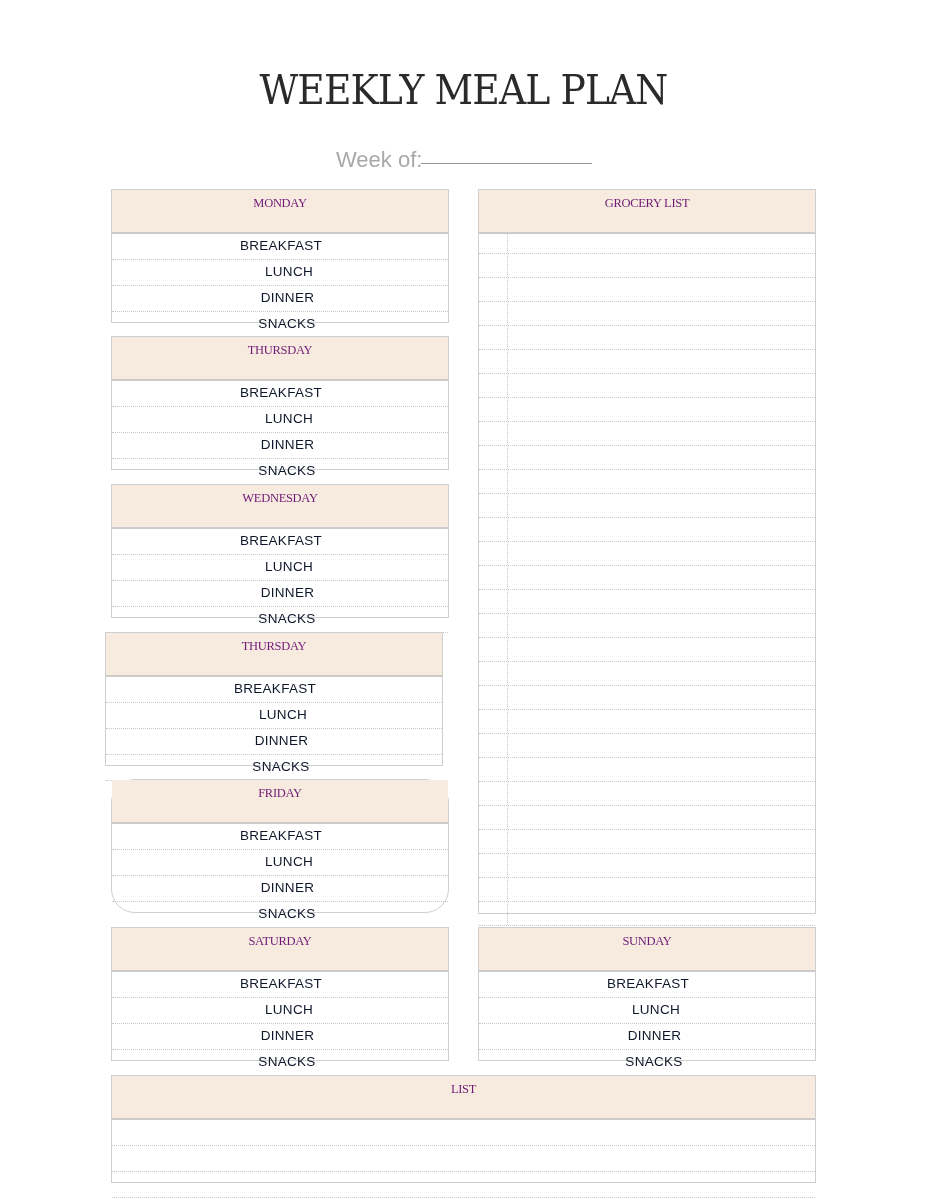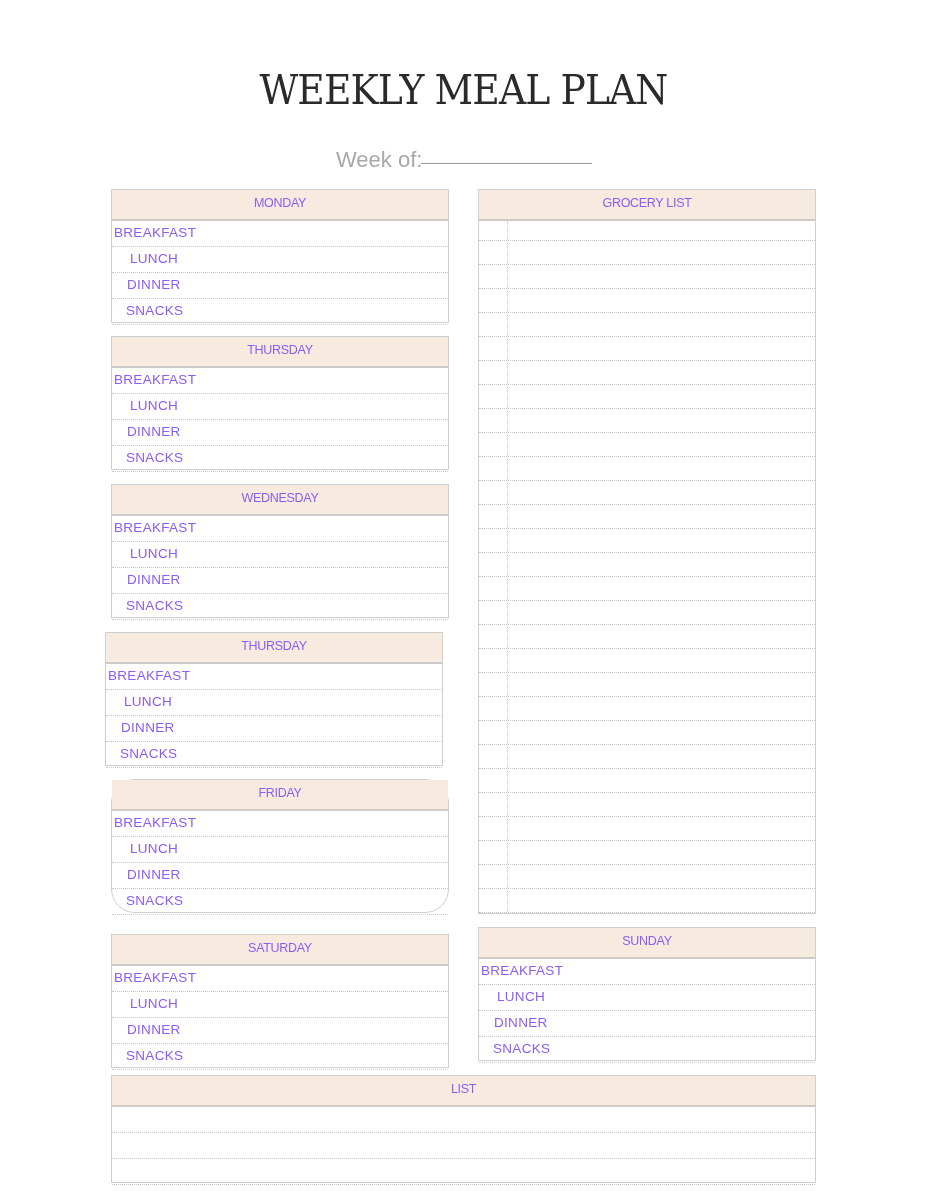--- a/index.html
+++ b/index.html
@@ -1,22 +1,22 @@
 <!DOCTYPE html>
 <html><head>
 <meta charset="utf-8">
 <style>
   html, body { margin:0; padding:0; background:#ffffff; }
   body { width:927px; height:1200px; position:relative; overflow:hidden; font-family:"Liberation Sans", sans-serif; }
   .title { position:absolute; left:0; width:927px; top:66px; text-align:center; font-family:"DejaVu Serif", serif; font-size:41px; letter-spacing:-1px; color:#2a2a2a; font-weight:normal; transform:scaleX(0.92); }
   .weekof { position:absolute; top:147px; left:336px; font-size:22px; color:#a9a9a9; }
   .weekof-line { position:absolute; top:163px; left:421px; width:171px; border-bottom:1px solid #9a9a9a; }
   .block { position:absolute; border:1.5px solid #cfcfcf; box-sizing:border-box; background:#fff; }
-  .hdr { height:31px; background:#f7ebe0; border-bottom:2px solid #cfcaca; box-sizing:border-box; text-align:center; font-family:Liberation Sans, sans-serif; font-size:12.5px; line-height:26px; color:#8b5cf6; letter-spacing:-0.3px; }
-  .row { height:26px; border-bottom:1px dotted #c8c8c8; box-sizing:border-box; font-size:13.5px; line-height:24px; color:#8b5cf6; letter-spacing:0.3px; }
+  .hdr { height:44px; background:#f7ebe0; border-bottom:2px solid #cfcaca; box-sizing:border-box; text-align:center; font-family:Liberation Serif, serif; font-size:12.5px; line-height:26px; color:#701a75; letter-spacing:-0.3px; }
+  .row { height:26px; border-bottom:1px dotted #c8c8c8; box-sizing:border-box; font-size:13.5px; line-height:24px; color:#0f172a; letter-spacing:0.3px;text-align:center; }
   .row:last-child { border-bottom:1px dotted #c8c8c8; }
   .r0 { padding-left:2px; } .r1 { padding-left:18px; } .r2 { padding-left:15px; } .r3 { padding-left:14px; }
   .grow { height:24px; border-bottom:1px dotted #c8c8c8; box-sizing:border-box; position:relative; }
   .grow:first-child { height:20px; }
   .grow .chk { position:absolute; left:28px; top:0; bottom:0; border-left:1px dotted #c8c8c8; }
   .nrow { height:26px; border-bottom:1px dotted #c8c8c8; box-sizing:border-box; }
 </style>
 </head>
 <body>
 
@@ -53,21 +53,21 @@
       <div class="row r2"><span>DINNER</span></div>
       <div class="row r3"><span>SNACKS</span></div>
     </div>
     <div class="block" style="left: 111px; top: 779px; width: 338px; height: 134px; border-radius: 24px;">
       <div class="hdr">FRIDAY</div>
       <div class="row r0"><span>BREAKFAST</span></div>
       <div class="row r1"><span>LUNCH</span></div>
       <div class="row r2"><span>DINNER</span></div>
       <div class="row r3"><span>SNACKS</span></div>
     </div>
-    <div class="block" style="left: 111px; top: 927px; width: 338px; height: 134px; margin-top: 7px;">
+    <div class="block" style="left: 111px; top: 927px; width: 338px; height: 134px;">
       <div class="hdr">SATURDAY</div>
       <div class="row r0"><span>BREAKFAST</span></div>
       <div class="row r1"><span>LUNCH</span></div>
       <div class="row r2"><span>DINNER</span></div>
       <div class="row r3"><span>SNACKS</span></div>
     </div>
     <div class="block" style="left: 478px; top: 927px; width: 338px; height: 134px;">
       <div class="hdr">SUNDAY</div>
       <div class="row r0"><span>BREAKFAST</span></div>
       <div class="row r1"><span>LUNCH</span></div>

